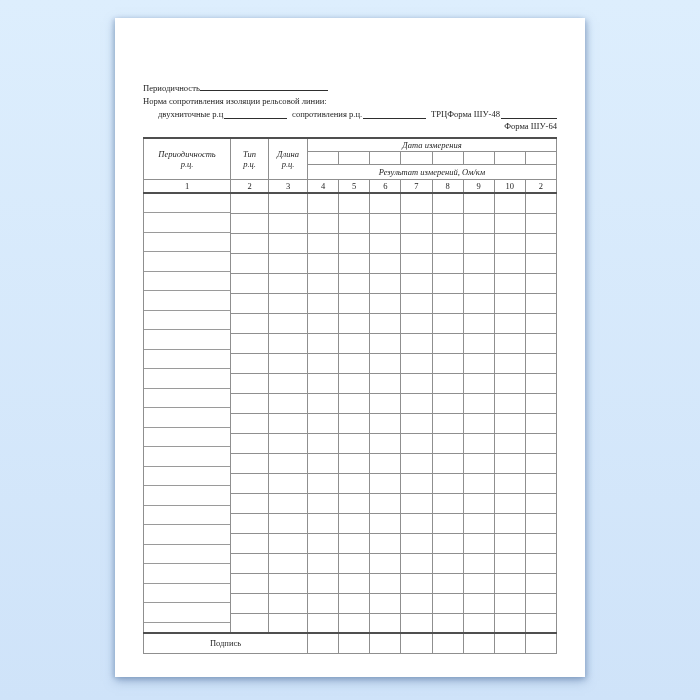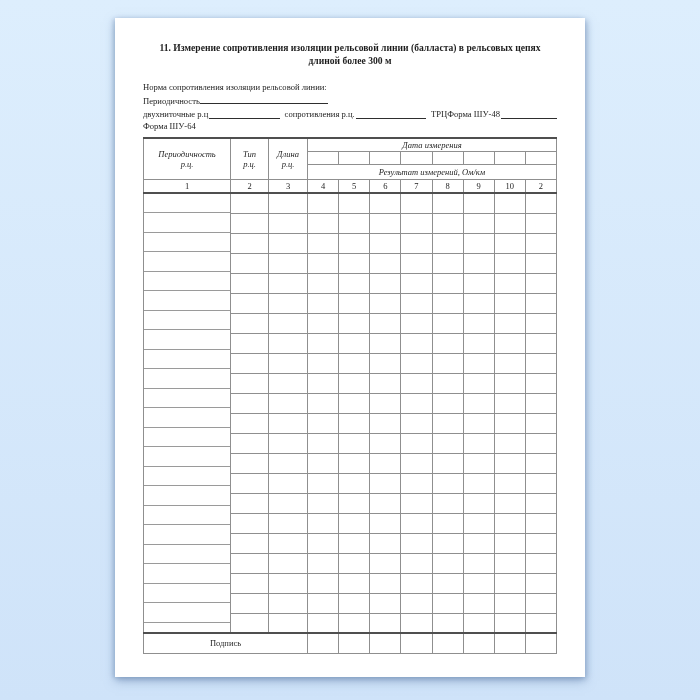--- a/index.html
+++ b/index.html
@@ -25,29 +25,29 @@
   }
   .title{
     position:absolute;top:24px;left:18px;right:18px;
     text-align:center;font-weight:bold;font-size:9.6px;line-height:12.5px;
   }
   .meta{
     position:absolute;top:63px;left:28px;width:414px;
     font-size:8.6px;line-height:13.2px;
   }
   .meta-row{white-space:nowrap;}
-  .flexline{display:flex;align-items:flex-end;}
+  .flexline{display:flex;align-items:flex-end;margin-left:15px;}
   .flexline span{line-height:12px;}
   .blank{
     display:inline-block;height:10px;border-bottom:1px solid #2e2e2e;vertical-align:baseline;
   }
   .b-period{width:128px;}
   .grow{flex:1 1 auto;margin:0 5px 1px 1px;min-width:40px;}
   .b-tail{width:56px;flex:0 0 auto;margin:0 0 1px 1px;}
-  .form-code{}
+  .form-code{text-align:right;}
   table.sheet{
     position:absolute;top:119px;left:28px;width:414px;
     border-collapse:collapse;table-layout:fixed;
     font-size:8.5px;line-height:10px;color:var(--text);
     border:1px solid #616161;border-top:2px solid var(--heavy-line);
   }
   table.sheet td{
     border:1px solid var(--grid-line);
     padding:0;text-align:center;vertical-align:middle;overflow:hidden;
   }
@@ -60,28 +60,24 @@
     background-image:repeating-linear-gradient(to bottom,
       transparent 0px,transparent 18.5px,#9a9a9a 18.5px,#9a9a9a 19.5px);
   }
   td.sig-cell{text-align:left;padding-left:6px;}
 </style>
 </head>
 <body style="--background-top: #ddeefd; --background-bottom: #cfe3f9; --paper: #ffffff; --grid-line: #8f8f8f; --heavy-line: #4f4f4f; --text: #1d1d1d;">
 
 <div class="paper">
 
-  <div class="title">
-    <div>11. Измерение сопротивления изоляции рельсовой линии (балласта) в рельсовых цепях</div>
-    <div>длиной более 300 м</div>
-  </div>
 
   <div class="meta">
+    <div class="meta-row"><span>Периодичность</span><span class="blank b-period"></span></div>
     <div class="meta-row"><span>Норма сопротивления изоляции рельсовой линии:</span></div>
-    <div class="meta-row"><span>Периодичность</span><span class="blank b-period"></span></div>
     <div class="meta-row flexline">
       <span>двухниточные р.ц</span>
         <span class="blank grow"></span>
       <span>сопротивления р.ц.</span>
         <span class="blank grow"></span>
       <span>ТРЦФорма ШУ-48</span>
         <span class="blank b-tail"></span>
     </div>
     <div class="meta-row form-code">Форма ШУ-64</div>
   </div>

